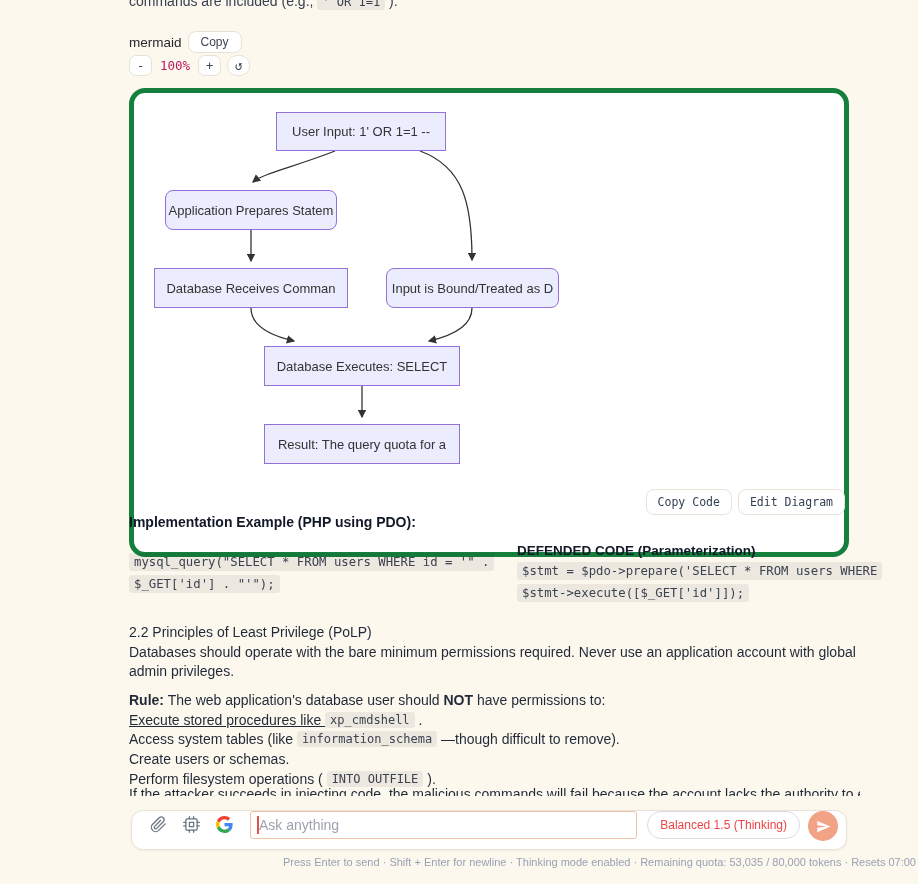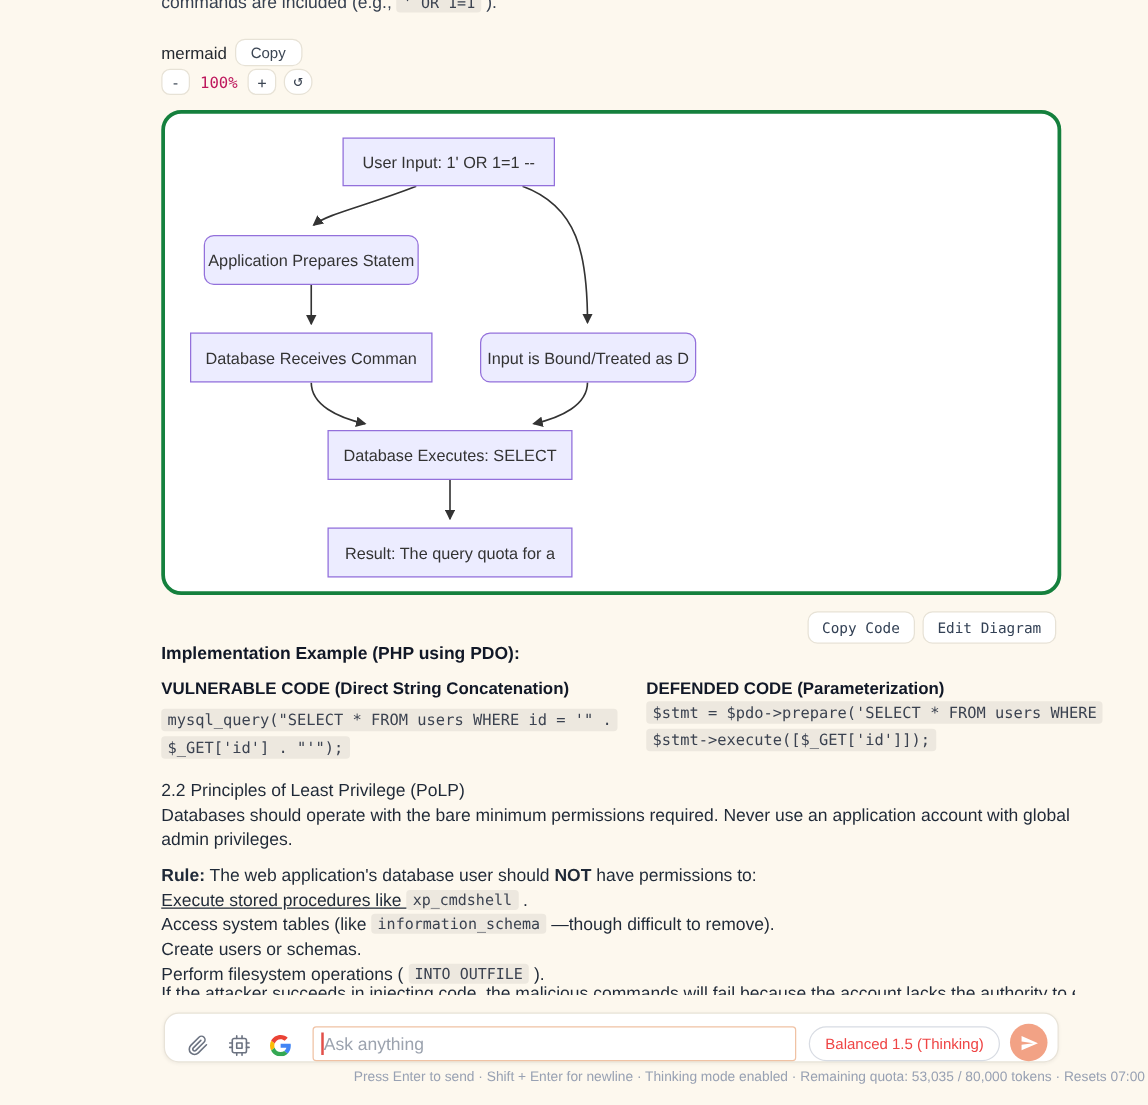--- a/index.html
+++ b/index.html
@@ -18,21 +18,21 @@
   .lang-label { font-size:13.5px; color:#24292F; }
   .pill-btn { background:#FFFFFF; border:1px solid #E7E2D6; border-radius:8px; font-size:12px; color:#3C4654; padding:3px 12px; cursor:pointer; font-family:"Liberation Sans", sans-serif; }
 
   
   .zoom-row { position:absolute; top:55px; left:0; display:flex; align-items:center; gap:6px; }
   .zoom-btn { background:#FFFFFF; border:1px solid #E7E2D6; border-radius:7px; width:23px; height:21px; display:flex; align-items:center; justify-content:center; font-family:"DejaVu Sans Mono", monospace; font-size:12px; color:#3C4654; cursor:pointer; }
   .zoom-level { font-family:"DejaVu Sans Mono", monospace; font-size:12.5px; color:#be185d; margin:0 2px; }
   .zoom-reset { border-radius:10px; font-size:13px; }
 
   
-  .diagram-card { position:absolute; top:88px; left:0; width:720px; height:388px; background:#FFFFFF; border:3px solid #15803d; border-radius:16px; }
+  .diagram-card { position:absolute; top:88px; left:0; width:720px; height:469px; background:#FFFFFF; border:5px solid #15803d; border-radius:16px; }
   .node { position:absolute; background:#ECECFF; border:1px solid #9370DB; color:#333333; font-size:13px; display:flex; align-items:center; justify-content:center; white-space:nowrap; overflow:hidden; }
   .node.rounded { border-radius:8px; }
   .edges { position:absolute; left:0; top:0; width:720px; height:388px; }
 
   
   .diagram-actions { position:absolute; top:489px; left:0; width:716px; display:flex; justify-content:flex-end; gap:6px; }
   .mono-btn { background:#FFFFFF; border:1px solid #E7E2D6; border-radius:8px; font-family:"DejaVu Sans Mono", monospace; font-size:11.5px; color:#334155; padding:5px 11px; cursor:pointer; }
 
   
   .impl-heading { position:absolute; top:514px; left:0; font-size:14px; font-weight:bold; color:#111827; }
@@ -45,21 +45,21 @@
   .code-line .chip { font-size:12.3px; padding:2px 5px; }
   .polp-heading { position:absolute; top:624px; left:0; font-size:14px; color:#1F2937; }
   .polp-body { position:absolute; top:643px; left:0; width:731px; font-size:14px; line-height:19px; color:#1F2937; }
   .rule-block { position:absolute; top:690px; left:0; width:731px; font-size:14px; color:#1F2937; }
   .rule-block .line { height:19.7px; display:flex; align-items:center; white-space:nowrap; }
   .clipped-line { position:absolute; top:786px; left:0; width:731px; font-size:14px; color:#1F2937; white-space:nowrap; overflow:hidden; }
   b { font-weight:bold; }
 
   
   .bottom-overlay { position:absolute; left:0; top:796px; width:918px; height:88px; background:#FDF8EE; }
-  .composer { position:absolute; left:131px; top:14px; width:716px; height:40px; background:#FFFFFF; border:1px solid #E8E3D8; border-radius:12px; box-shadow:0 1px 3px rgba(0,0,0,0.05); display:flex; align-items:flex-end; padding:0 8px 0 13px; }
+  .composer { position:absolute; left:131px; top:14px; width:716px; height:40px; background:#FFFFFF; border:1px solid #E8E3D8; border-radius:12px; box-shadow:0 1px 3px rgba(0,0,0,0.05); display:flex; align-items:flex-start; padding:0 8px 0 13px; }
   .composer .icon-btn { width:26px; height:26px; display:flex; align-items:center; justify-content:center; cursor:pointer; margin-right:7px; }
   .input-wrap { position:relative; flex:1; height:28px; margin:0 10px 0 6px; }
   .input-wrap input { width:100%; height:100%; border:1px solid #F0C2A4; border-radius:3px; background:#FFFFFF; font-family:"Liberation Sans", sans-serif; font-size:14px; color:#1F2937; padding:0 8px; outline:none; }
   .input-wrap input::placeholder { color:#9CA3AF; }
   .caret { position:absolute; left:7px; top:5px; width:1.5px; height:18px; background:#E25049; }
   .model-pill { background:#FFFFFF; border:1px solid #D8DCE3; border-radius:16px; font-size:12px; color:#ef4444; padding:6px 12px; white-space:nowrap; cursor:pointer; margin-right:8px; }
   .send-btn { width:30px; height:30px; border-radius:50%; background:#F2A285; border:none; display:flex; align-items:center; justify-content:center; cursor:pointer; flex:0 0 auto; }
   .footer-hints { position:absolute; left:283px; top:60px; font-size:11px; color:#98A1B3; white-space:nowrap; }
 </style>
 </head>
@@ -104,21 +104,20 @@
   </div>
 
   <div class="diagram-actions">
     <button class="mono-btn">Copy Code</button>
     <button class="mono-btn">Edit Diagram</button>
   </div>
 
   <div class="impl-heading">Implementation Example (PHP using PDO):</div>
 
   <div class="col-left">
-    <div class="col-heading">VULNERABLE CODE (Direct String Concatenation)</div>
     <div class="code-lines">
       <div class="code-line"><span class="chip">mysql_query("SELECT * FROM users WHERE id = '" .</span></div>
       <div class="code-line"><span class="chip">$_GET['id'] . "'");</span></div>
     </div>
   </div>
 
   <div class="col-right">
     <div class="col-heading">DEFENDED CODE (Parameterization)</div>
     <div class="code-lines">
       <div class="code-line"><span class="chip">$stmt = $pdo-&gt;prepare('SELECT * FROM users WHERE</span></div>

